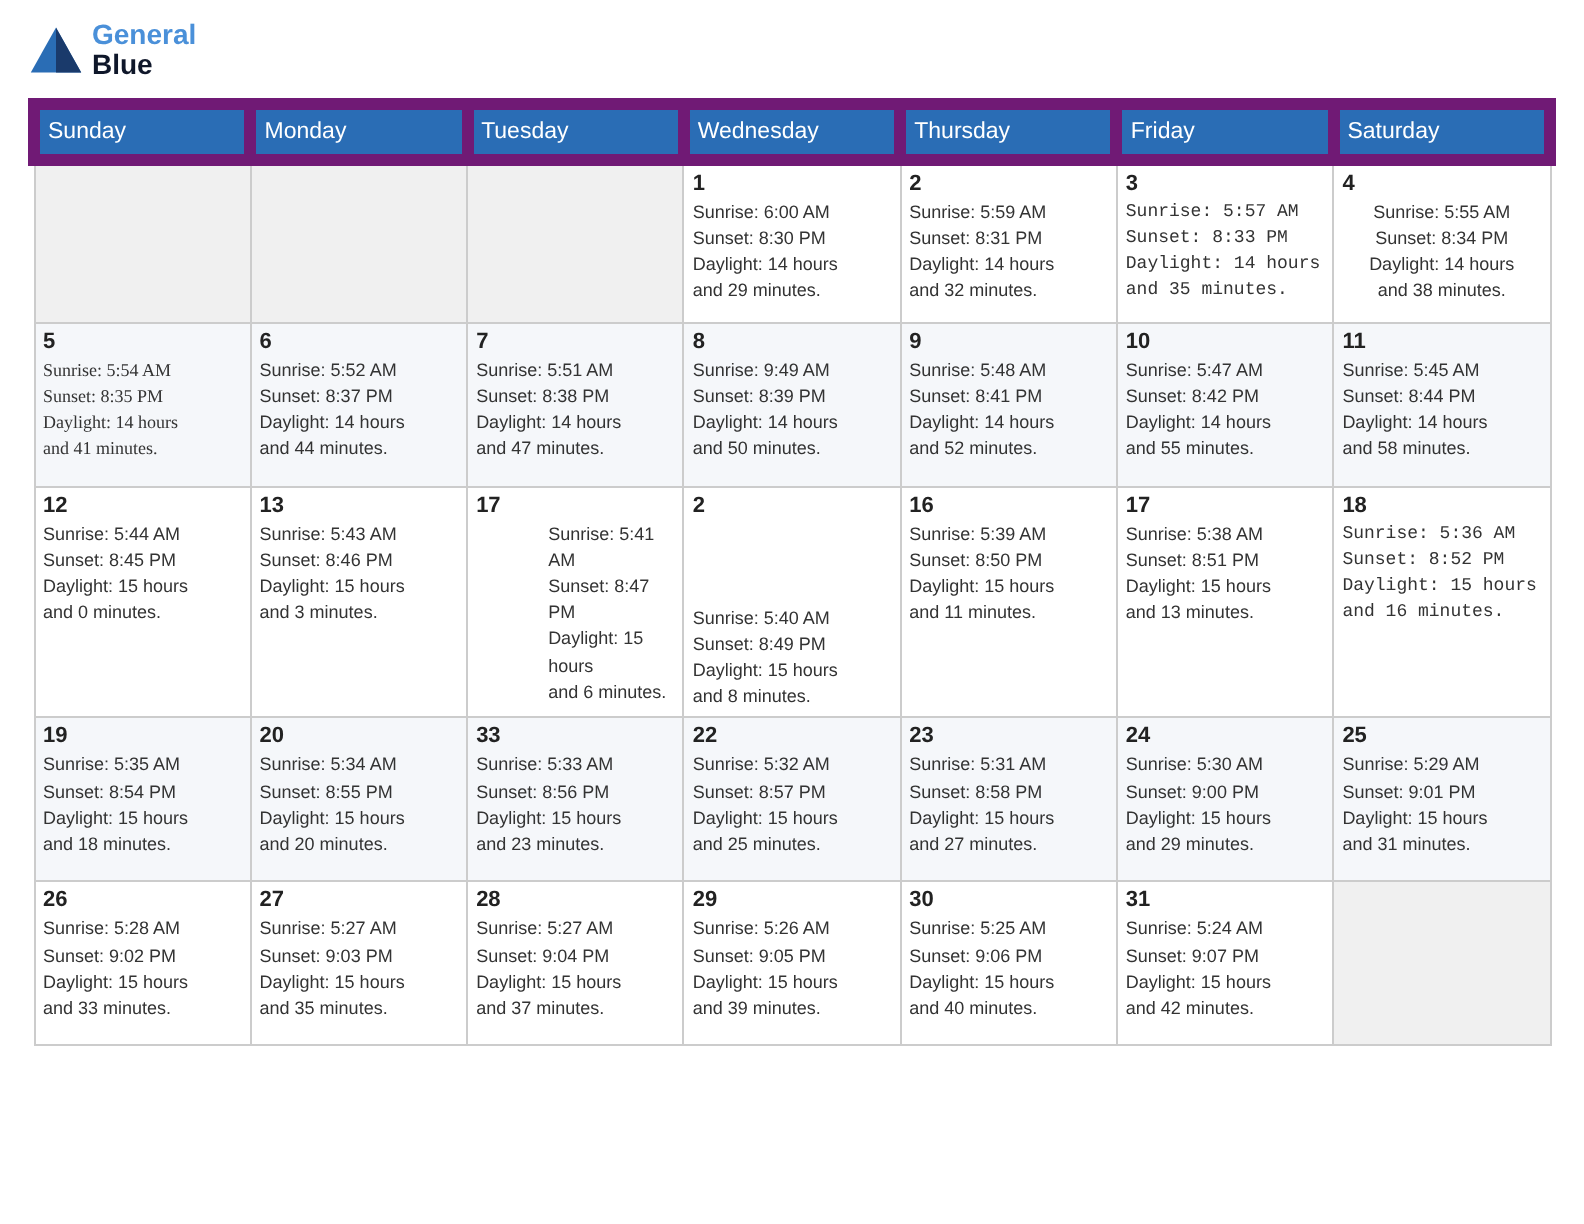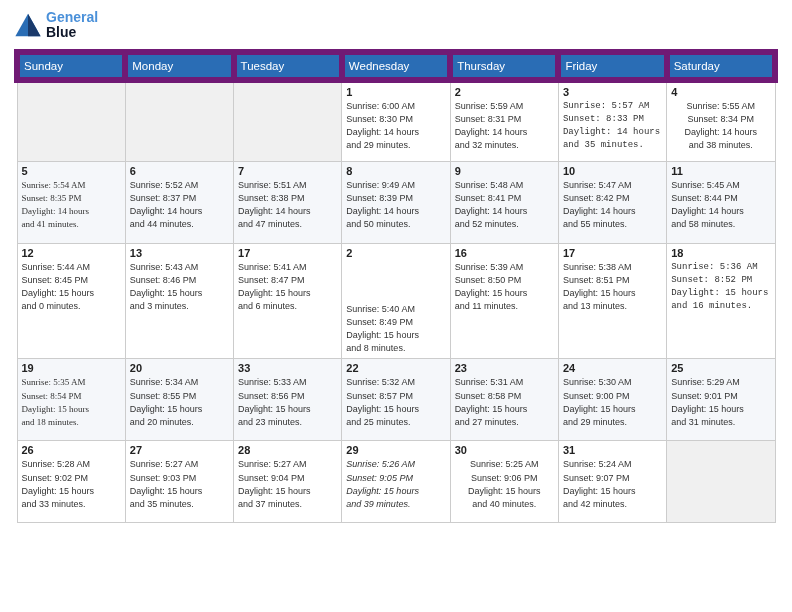--- a/index.html
+++ b/index.html
@@ -221,21 +221,21 @@
           </td>
           <td>
             <span class="day-num">13</span>
             <div class="day-info" style="white-space: pre-line;">Sunrise: 5:43 AM
 Sunset: 8:46 PM
 Daylight: 15 hours
 and 3 minutes.</div>
           </td>
           <td>
             <span class="day-num">17</span>
-            <div class="day-info" style="white-space: pre-line;">Sunrise: 5:41 AM
+            <div class="day-info" style="white-space: pre-line; margin-left: 36px;">Sunrise: 5:41 AM
 Sunset: 8:47 PM
 Daylight: 15 hours
 and 6 minutes.</div>
           </td>
           <td>
             <span class="day-num">2</span>
             <div class="day-info" style="white-space: pre-line; margin-top: 44px;">Sunrise: 5:40 AM
 Sunset: 8:49 PM
 Daylight: 15 hours
 and 8 minutes.</div>
@@ -258,21 +258,21 @@
             <span class="day-num">18</span>
             <div class="day-info" style="white-space: pre-line; font-family: Liberation Mono, monospace;">Sunrise: 5:36 AM
 Sunset: 8:52 PM
 Daylight: 15 hours
 and 16 minutes.</div>
           </td>
         </tr>
         <tr>
           <td>
             <span class="day-num">19</span>
-            <div class="day-info" style="white-space: pre-line; font-family: Liberation Serif, serif;">Sunrise: 5:35 AM
+            <div class="day-info" style="white-space: pre-line;">Sunrise: 5:35 AM
 Sunset: 8:54 PM
 Daylight: 15 hours
 and 18 minutes.</div>
           </td>
           <td>
             <span class="day-num">20</span>
             <div class="day-info" style="white-space: pre-line;">Sunrise: 5:34 AM
 Sunset: 8:55 PM
 Daylight: 15 hours
 and 20 minutes.</div>
@@ -330,28 +330,28 @@
           </td>
           <td>
             <span class="day-num">28</span>
             <div class="day-info" style="white-space: pre-line;">Sunrise: 5:27 AM
 Sunset: 9:04 PM
 Daylight: 15 hours
 and 37 minutes.</div>
           </td>
           <td>
             <span class="day-num">29</span>
-            <div class="day-info" style="white-space: pre-line; font-style: italic;">Sunrise: 5:26 AM
+            <div class="day-info" style="white-space: pre-line;">Sunrise: 5:26 AM
 Sunset: 9:05 PM
 Daylight: 15 hours
 and 39 minutes.</div>
           </td>
           <td>
             <span class="day-num">30</span>
-            <div class="day-info" style="white-space: pre-line; text-align: center;">Sunrise: 5:25 AM
+            <div class="day-info" style="white-space: pre-line;">Sunrise: 5:25 AM
 Sunset: 9:06 PM
 Daylight: 15 hours
 and 40 minutes.</div>
           </td>
           <td>
             <span class="day-num">31</span>
             <div class="day-info" style="white-space: pre-line;">Sunrise: 5:24 AM
 Sunset: 9:07 PM
 Daylight: 15 hours
 and 42 minutes.</div>

